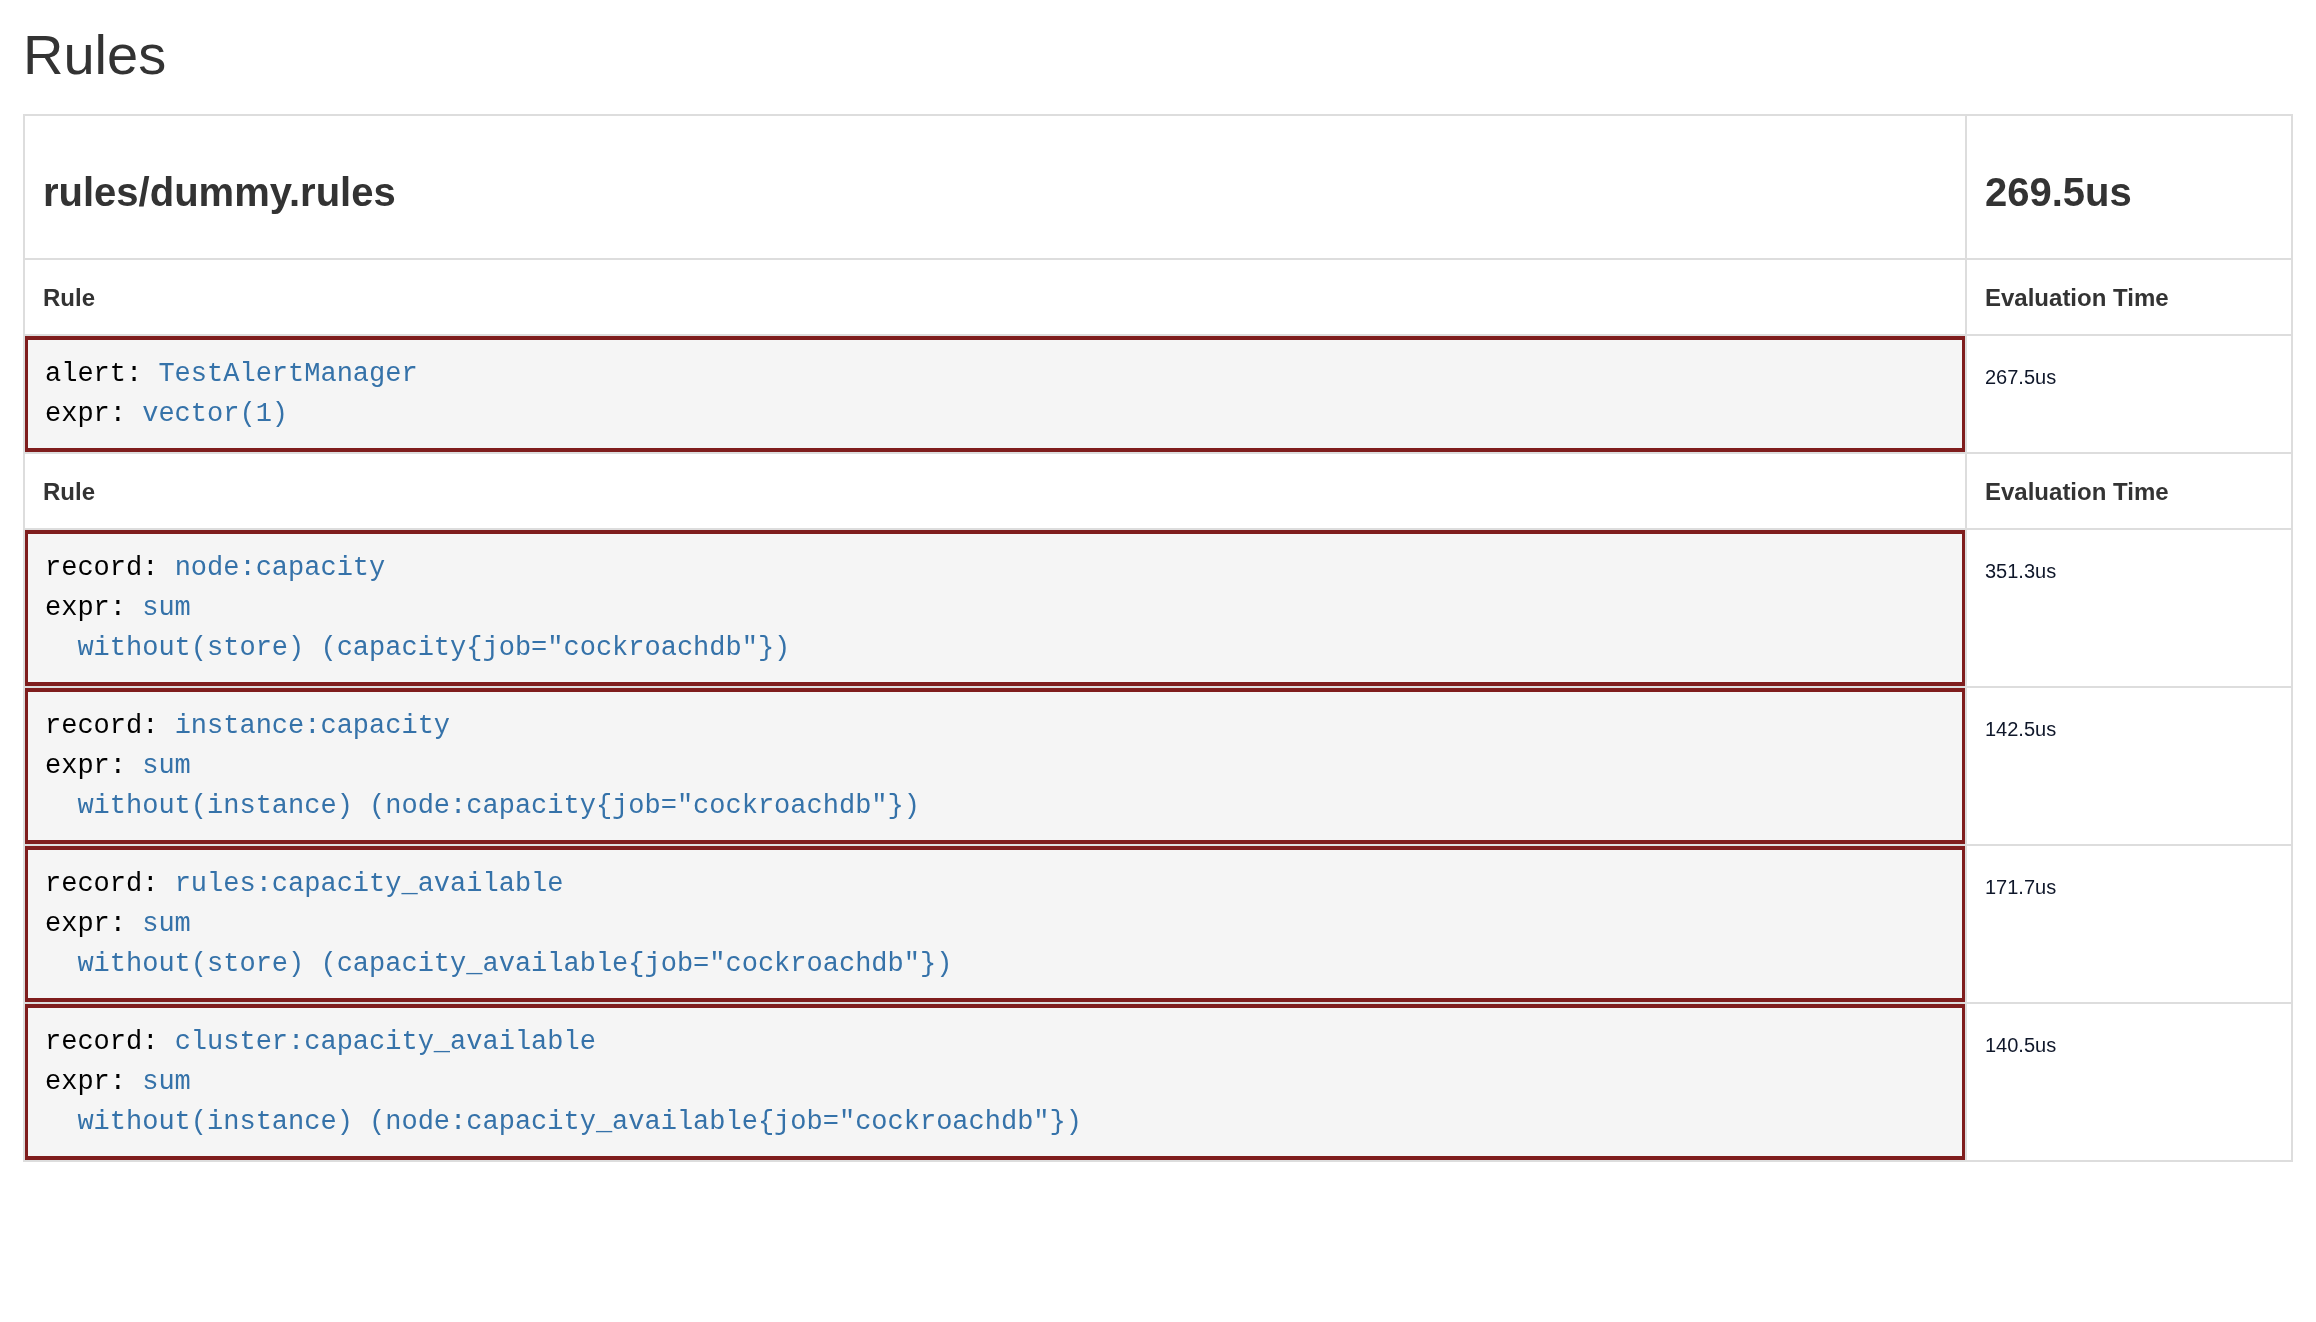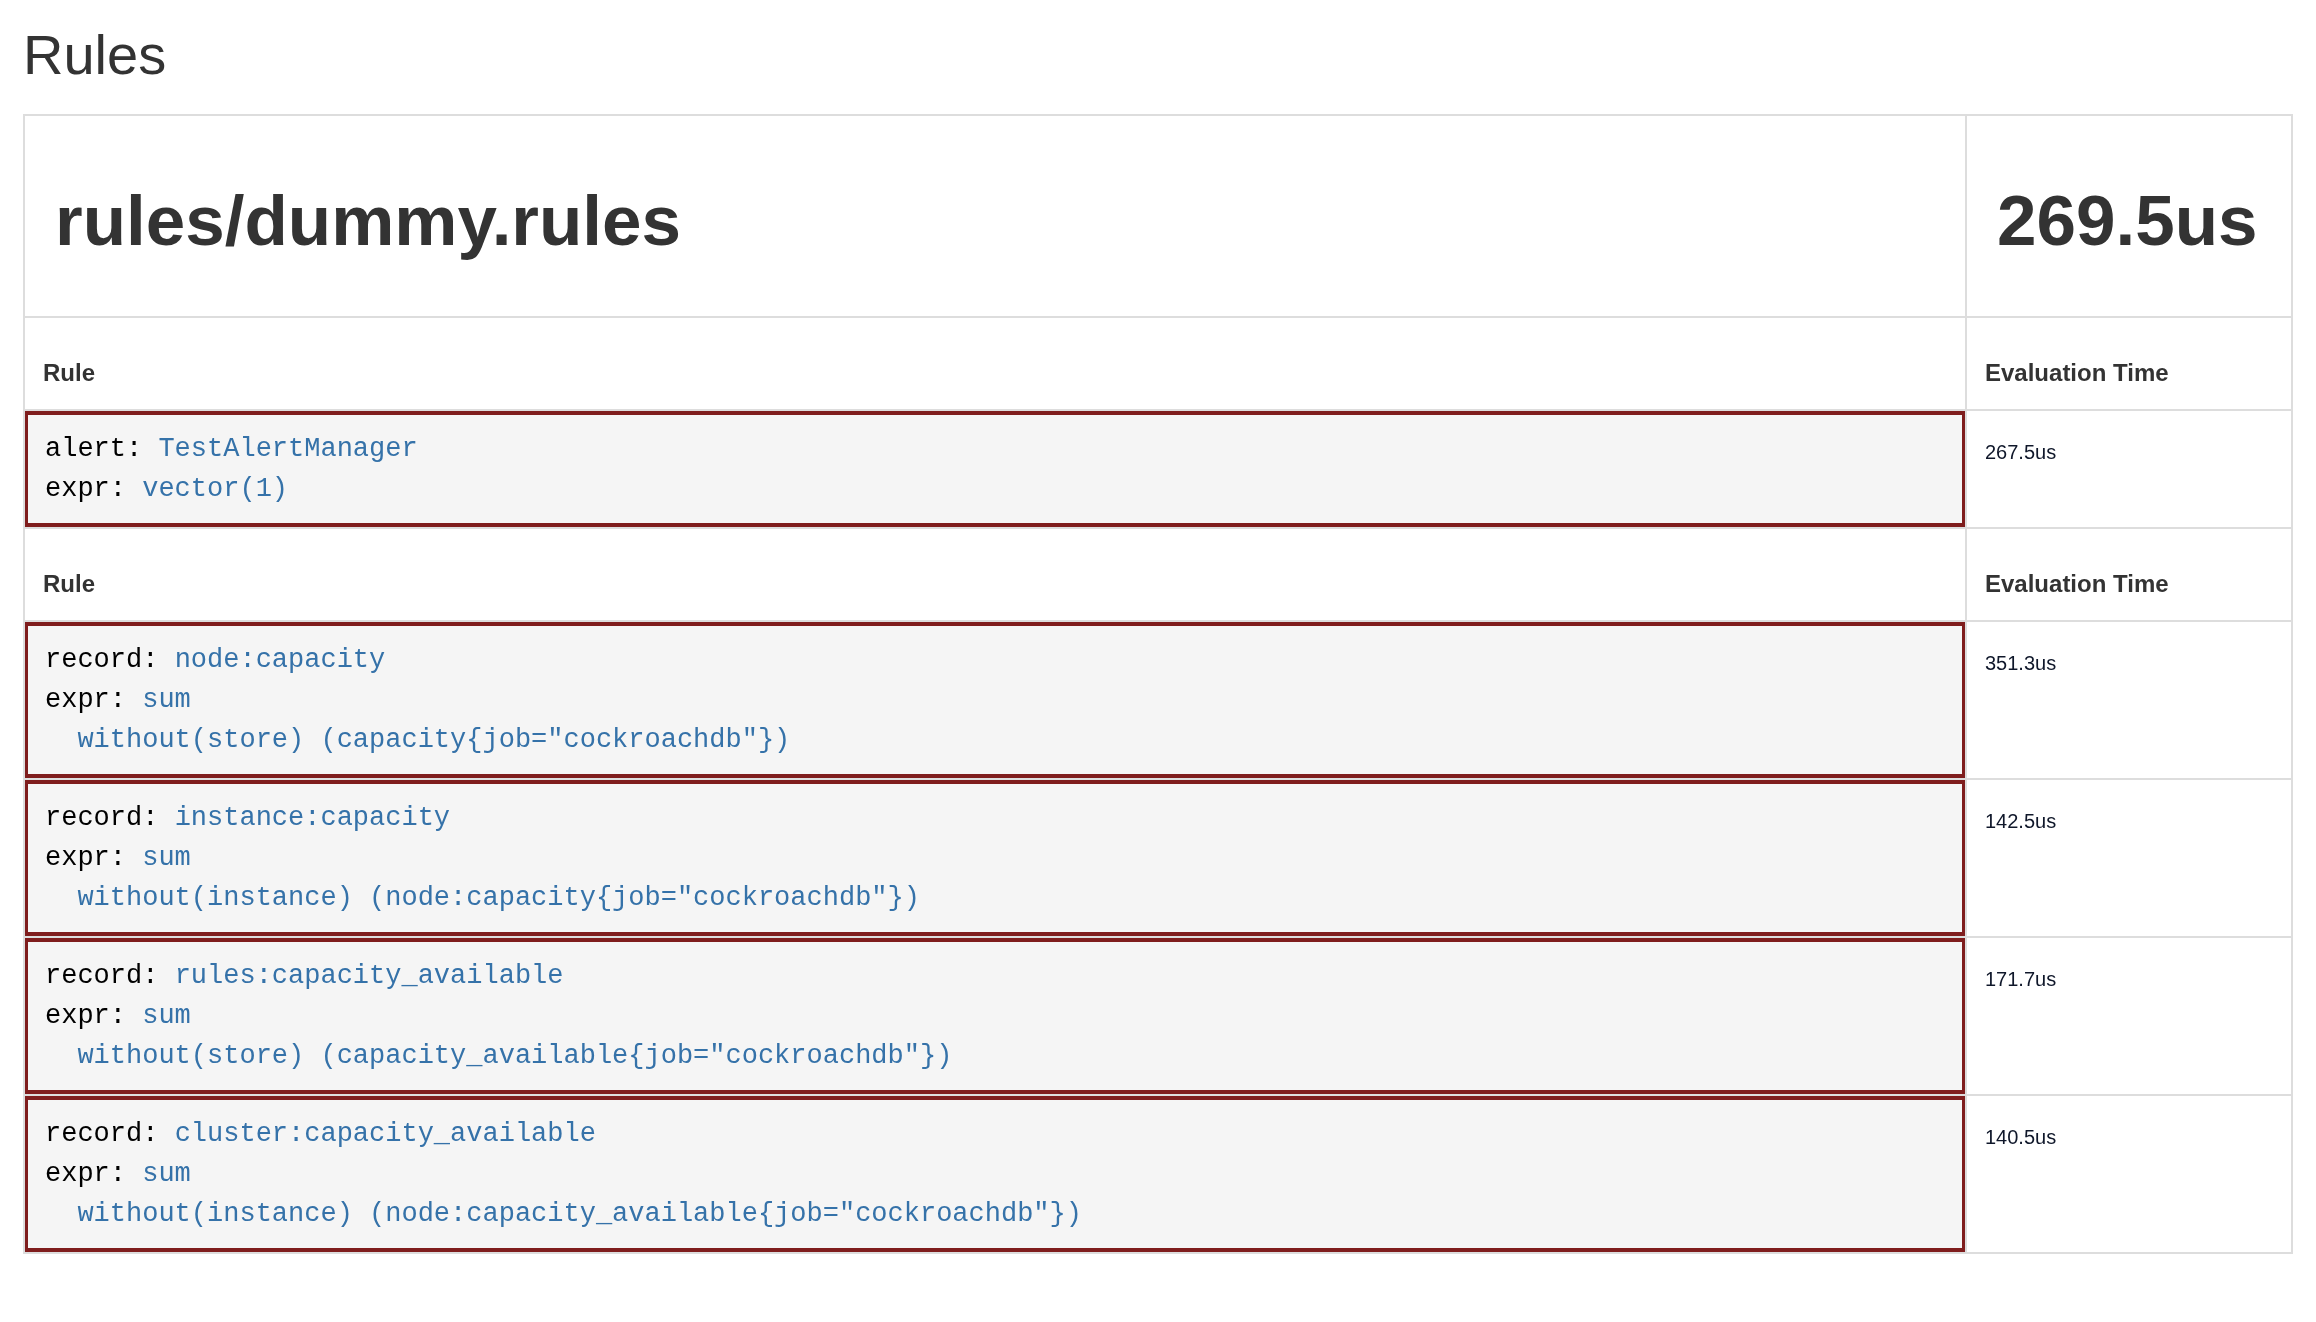--- a/index.html
+++ b/index.html
@@ -20,25 +20,25 @@
   }
   table.rules-table{
     border-collapse:collapse;table-layout:fixed;width:2268px;
   }
   table.rules-table td{border:2px solid var(--border);vertical-align:top;}
   col.col-rule{width:1942px;}
   col.col-eval{width:326px;}
 
   td.group-cell{padding:54px 18px 44px 18px;}
   td.group-cell h2{
-    margin:12px;font-size:71px;line-height:1.1;font-weight:bold;color:var(--heading);
+    margin:0;font-size:40px;line-height:1.1;font-weight:bold;color:var(--heading);
     white-space:nowrap;overflow:hidden;
   }
   td.sub-cell{
-    padding:40px 18px 21px 18px;font-size:24px;line-height:30px;font-weight:bold;color:var(--heading);
+    padding:23px 18px 21px 18px;font-size:24px;line-height:30px;font-weight:bold;color:var(--heading);
   }
   td.rule-cell{padding:0;background:#7f1d1d;}
   td.rule-cell pre{
     margin:4px 3px;padding:14px 17px;background:var(--code-bg);
     font-family:"Liberation Mono", monospace;font-size:27px;line-height:40px;
     color:#000000;white-space:pre;overflow:hidden;border:none;border-radius:0;
   }
   td.eval-cell{
     padding:26px 18px;font-size:20px;line-height:30px;color:#0f172a;
   }

